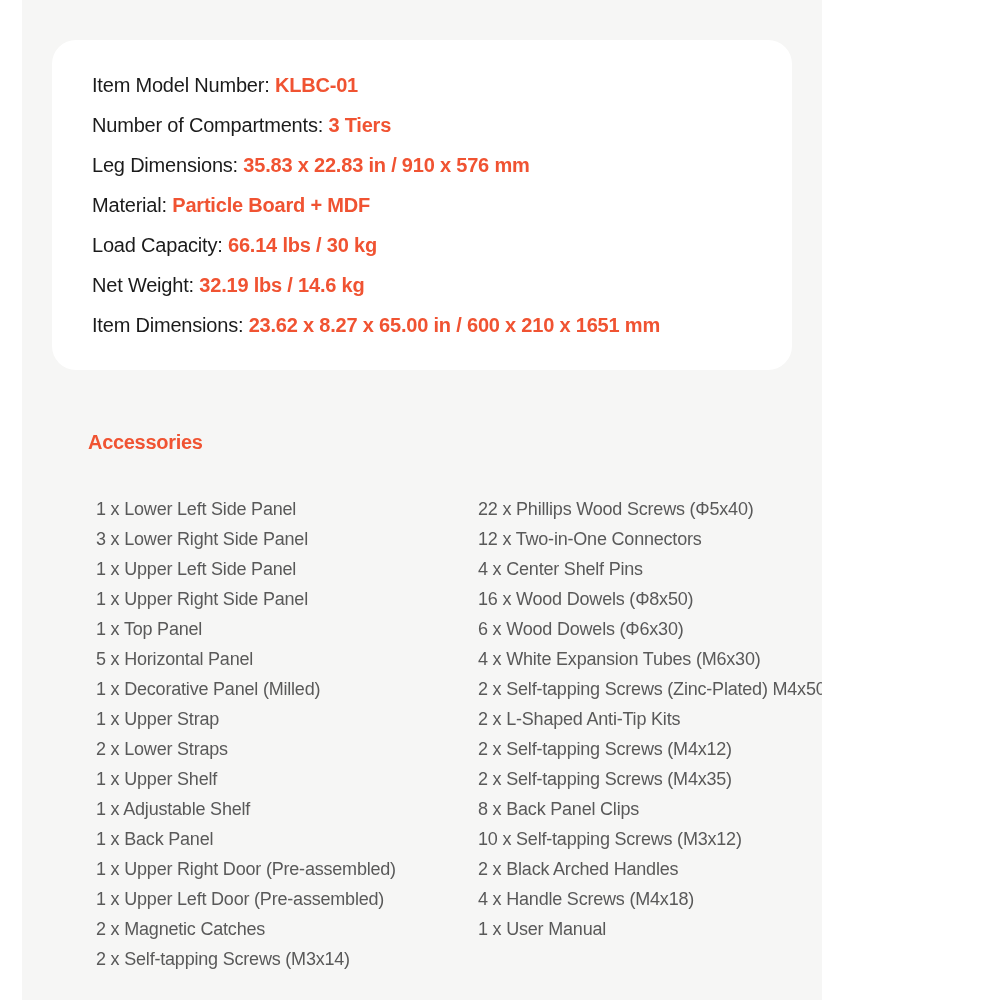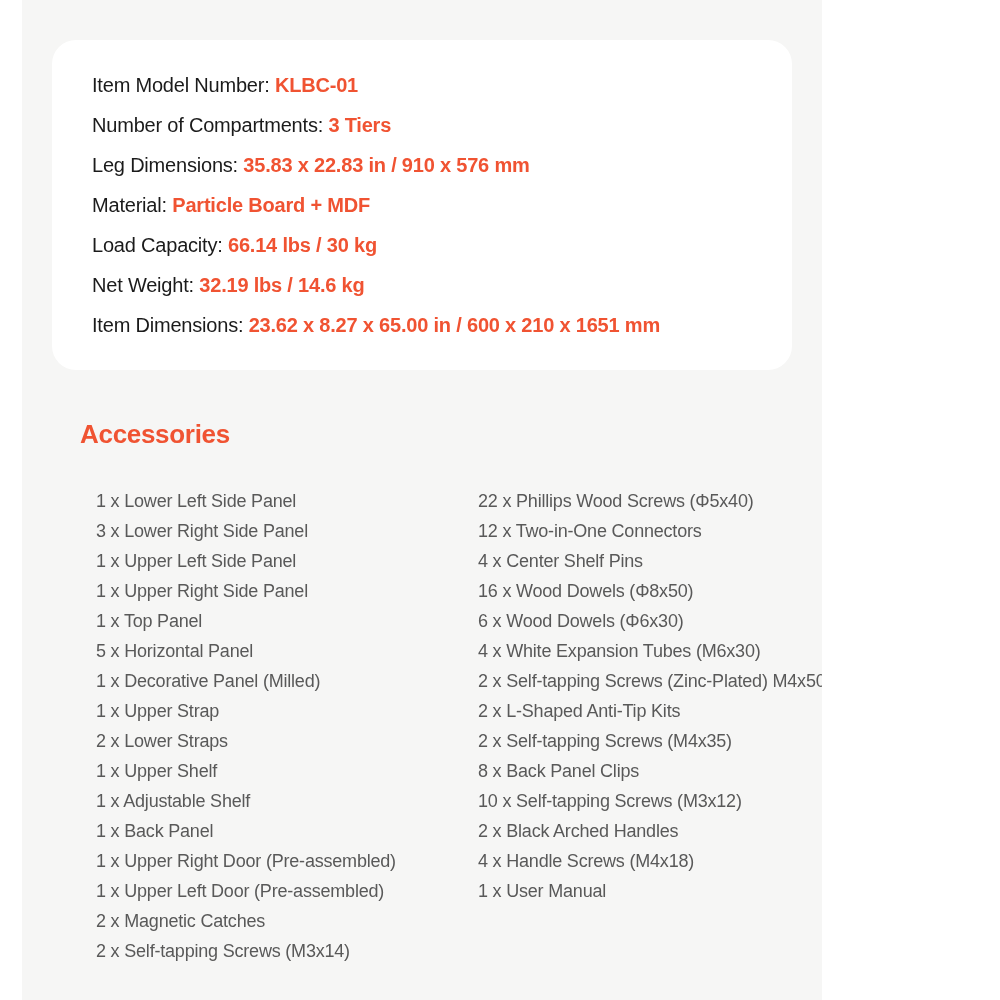--- a/index.html
+++ b/index.html
@@ -44,23 +44,23 @@
   }
   .spec-value {
     color: var(--accent, #f05332);
     font-weight: 700;
   }
   .accessories {
     margin: 0 30px;
     padding-left: 28px;
   }
   .accessories-title {
-    margin: 0;
+    margin: 8px;
     padding-top: 44px;
-    font-size: 26px;
+    font-size: 20px;
     line-height: 40px;
     font-weight: 700;
     letter-spacing: -0.3px;
     color: var(--accent, #f05332);
   }
   .columns {
     display: flex;
     margin-top: 16px;
   }
   .col {
@@ -122,20 +122,21 @@
           </ul>
         <ul class="col col-right">
             <li class="acc-item">22 x Phillips Wood Screws (Φ5x40)</li>
             <li class="acc-item">12 x Two-in-One Connectors</li>
             <li class="acc-item">4 x Center Shelf Pins</li>
             <li class="acc-item">16 x Wood Dowels (Φ8x50)</li>
             <li class="acc-item">6 x Wood Dowels (Φ6x30)</li>
             <li class="acc-item">4 x White Expansion Tubes (M6x30)</li>
             <li class="acc-item">2 x Self-tapping Screws (Zinc-Plated) M4x50</li>
             <li class="acc-item">2 x L-Shaped Anti-Tip Kits</li>
+            <li class="acc-item">2 x Self-tapping Screws (M4x12)</li>
             <li class="acc-item">2 x Self-tapping Screws (M4x35)</li>
             <li class="acc-item">8 x Back Panel Clips</li>
             <li class="acc-item">10 x Self-tapping Screws (M3x12)</li>
             <li class="acc-item">2 x Black Arched Handles</li>
             <li class="acc-item">4 x Handle Screws (M4x18)</li>
             <li class="acc-item">1 x User Manual</li>
           </ul>
       </div>
     </div>
 

